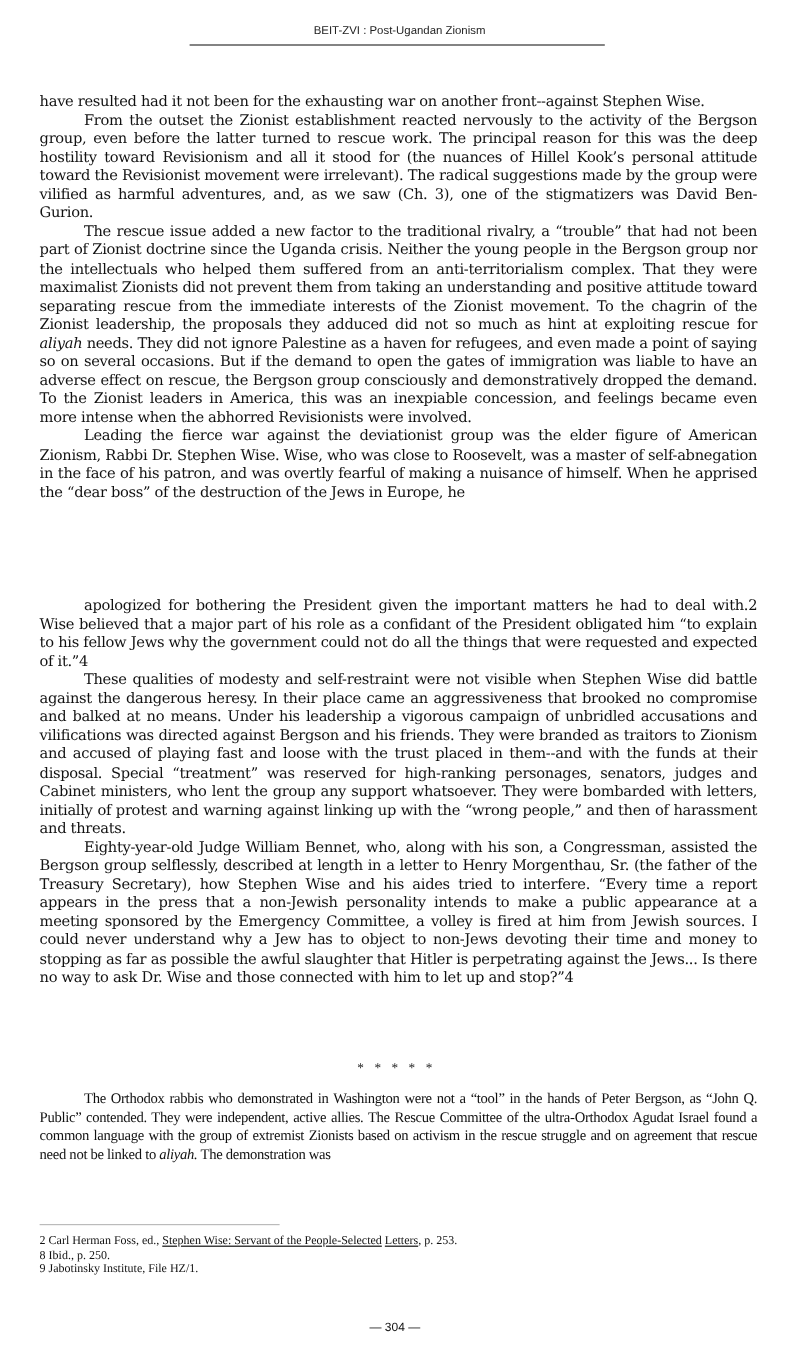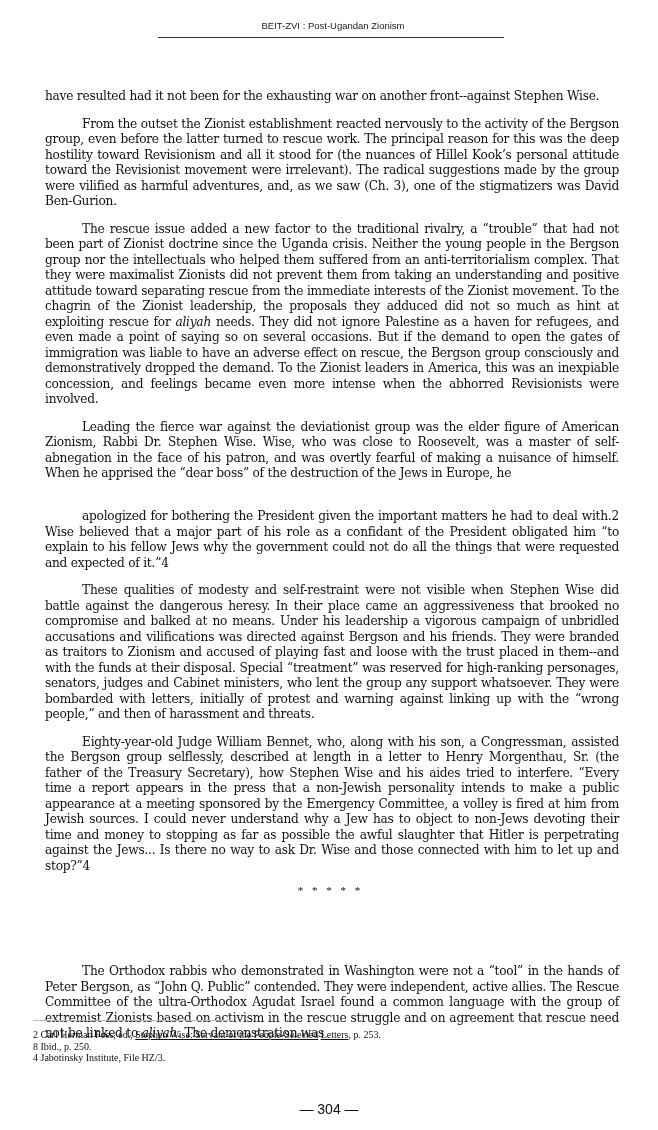--- a/index.html
+++ b/index.html
@@ -3,35 +3,35 @@
 <meta charset="utf-8">
 <style>
   html, body { margin: 0; padding: 0; background: #ffffff; }
   body { width: 658px; height: 1130px; position: relative; overflow: hidden; color: #111; }
   .running-head { position: absolute; top: 20px; left: 4px; width: 658px; text-align: center;
     font-family: "Liberation Sans", sans-serif; font-size: 9.5px; color: #222; }
   .head-rule { position: absolute; top: 37px; left: 158px; width: 346px; height: 0; border-top: 1px solid #333; }
   .body-text { position: absolute; left: 33px; width: 598px;
     font-family: "DejaVu Serif", serif; font-size: 12.2px; line-height: 15.5px;
     text-align: justify; letter-spacing: -0.25px; }
-  .body-text p { margin: 12px; text-indent: 37px; }
+  .body-text p { margin: 0; text-indent: 37px; }
   .body-text p.noindent { text-indent: 0; }
   .body-text em { font-style: italic; }
   .block-a { top: 77px; }
   .block-b { top: 497px; }
   .stars { position: absolute; top: 884px; left: 0; width: 658px; text-align: center;
     font-family: "Liberation Serif", serif; font-size: 11px; word-spacing: 6px; }
-  .block-c { top: 952px; }
+  .block-c { top: 908px; font-family: Liberation Serif, serif; }
   .fn-rule { position: absolute; top: 1020px; left: 33px; width: 200px; border-top: 1px solid #bbb; }
   .footnotes { position: absolute; top: 1029px; left: 33px; width: 600px;
     font-family: "Liberation Serif", serif; font-size: 10px; line-height: 11.5px; }
   .footnotes div { white-space: nowrap; }
   .footnotes u { text-decoration: underline; }
   .folio { position: absolute; top: 1101px; left: 0; width: 658px; text-align: center;
-    font-family: "Liberation Sans", sans-serif; font-size: 14px; }
+    font-family: "Liberation Sans", sans-serif; font-size: 10px; }
 </style>
 </head>
 <body>
 
 <div class="running-head">BEIT-ZVI : Post-Ugandan Zionism</div>
 <div class="head-rule"></div>
 
 <div class="body-text block-a">
   <p class="noindent">have resulted had it not been for the exhausting war on another front--against Stephen Wise.</p>
   <p>From the outset the Zionist establishment reacted nervously to the activity of the Bergson group, even before the latter turned to rescue work. The principal reason for this was the deep hostility toward Revisionism and all it stood for (the nuances of Hillel Kook’s personal attitude toward the Revisionist movement were irrelevant). The radical suggestions made by the group were vilified as harmful adventures, and, as we saw (Ch. 3), one of the stigmatizers was David Ben-Gurion.</p>
@@ -48,16 +48,16 @@
 <div class="stars">* * * * *</div>
 
 <div class="body-text block-c">
   <p><span>The Orthodox rabbis who demonstrated in Washington were not a “tool” in the hands of Peter Bergson, as “John Q. Public” contended. They were independent, active allies. The Rescue Committee of the ultra-Orthodox Agudat Israel found a common language with the group of extremist Zionists based on activism in the rescue struggle and on agreement that rescue need not be linked to </span><em>aliyah.</em><span> The demonstration was</span></p>
 </div>
 
 <div class="fn-rule"></div>
 <div class="footnotes">
   <div><span>2 Carl Herman Foss, ed., </span><u>Stephen Wise: Servant of the People-Selected</u> <u>Letters</u><span>, p. 253.</span></div>
   <div>8 Ibid., p. 250.</div>
-  <div>4 Jabotinsky Institute, File HZ/3.</div>
+  <div>9 Jabotinsky Institute, File HZ/1.</div>
 </div>
 
 <div class="folio">—   304   —</div>
 
 </body></html>

